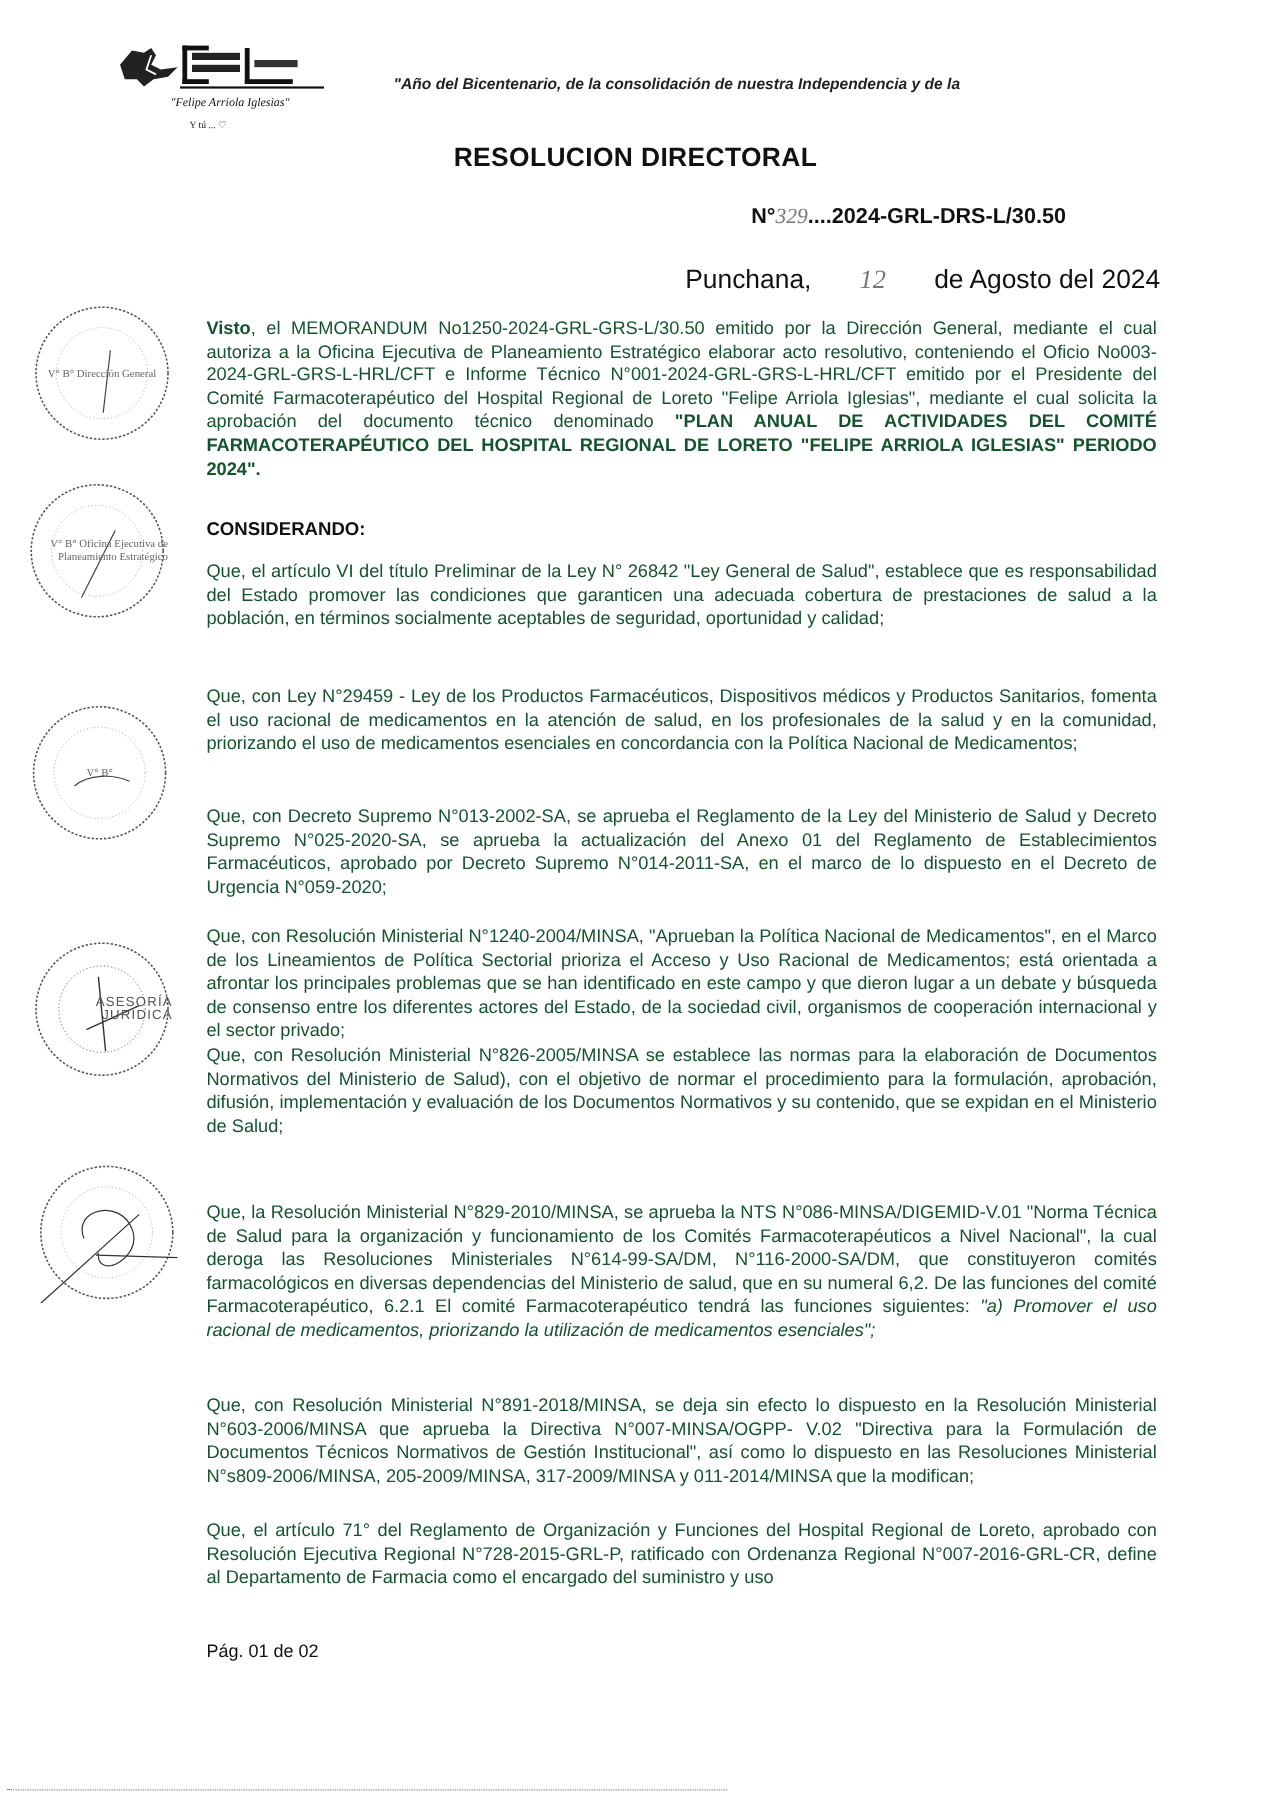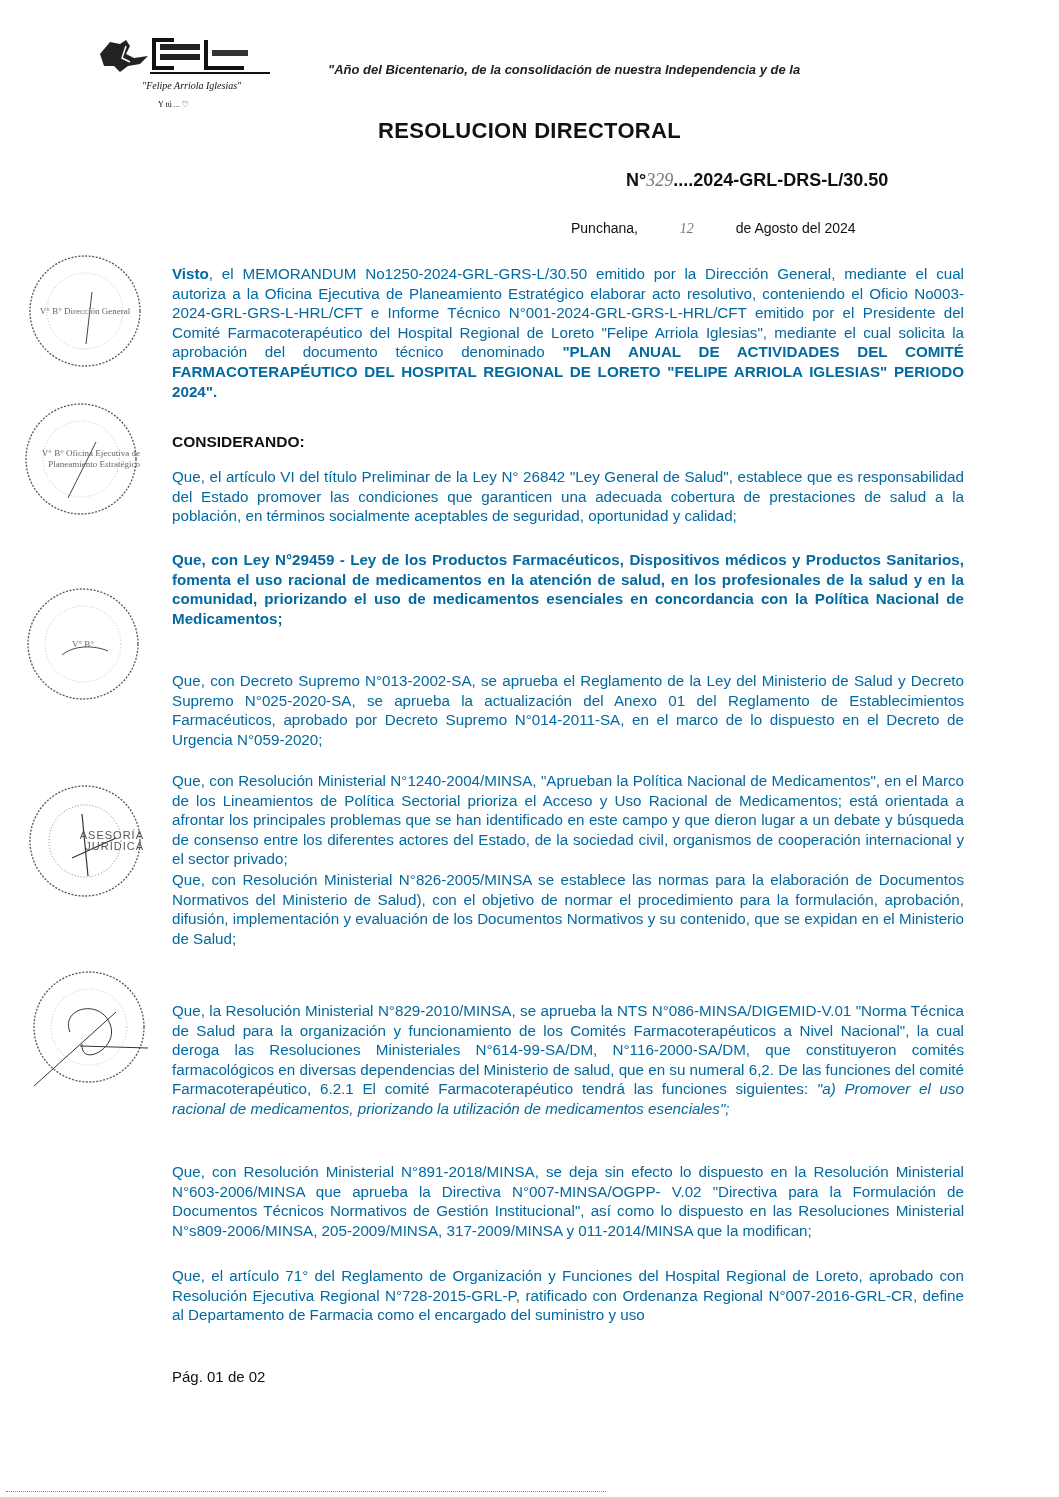--- a/index.html
+++ b/index.html
@@ -7,23 +7,23 @@
   .logo { position:absolute; left:88px; top:28px; width:200px; height:90px; }
   .logo-map { position:absolute; left:8px; top:8px; width:56px; height:40px; }
   .logo-box { position:absolute; left:62px; top:8px; width:120px; height:38px; }
   .logo-name { position:absolute; left:54px; top:52px; font-family:"Liberation Serif", serif; font-size:10px; font-style:italic; }
   .logo-sub { position:absolute; left:70px; top:72px; font-family:"Liberation Serif", serif; font-size:8px; }
   .motto { position:absolute; left:328px; top:60px; width:560px; font-size:13px; font-style:italic; font-weight:bold; line-height:19px; color:#222; }
   .motto .l2 { padding-left:14px; display:block; }
   .title { position:absolute; left:0; width:1059px; top:118px; text-align:center; font-size:22px; font-weight:bold; letter-spacing:0.3px; box-sizing:border-box; }
   .resnum { position:absolute; left:626px; top:170px; font-size:18px; font-weight:bold; }
   .resnum .hand { font-family:"Liberation Serif", serif; font-weight:normal; color:#777; font-style:italic; }
-  .dateline { position:absolute; left:571px; top:220px; font-size:14px; }
+  .dateline { position:absolute; left:571px; top:220px; font-size:22px; }
   .dateline .hand { display:inline-block; width:90px; text-align:center; font-family:"Liberation Serif", serif; color:#777; font-style:italic; }
-  .body { position:absolute; left:172px; width:792px; font-size:15.2px; line-height:19.6px; text-align:justify; color:#0369a1; }
+  .body { position:absolute; left:172px; width:792px; font-size:15.2px; line-height:19.6px; text-align:justify; color:#14532d; }
   .body b { font-weight:bold; }
   .heading { position:absolute; left:172px; top:433px; font-size:15.5px; font-weight:bold; }
   .footer { position:absolute; left:172px; top:1368px; font-size:15px; }
   .stamp { position:absolute; width:118px; height:118px; }
   .stamp svg { width:100%; height:100%; }
   .stamp-label { position:absolute; left:0; top:0; width:100%; height:100%; display:flex; flex-direction:column; align-items:center; justify-content:center; font-family:"Liberation Serif", serif; font-size:9px; color:#666; text-align:right; line-height:11px; }
   .scanline { position:absolute; left:6px; top:1491px; width:600px; border-top:1px dotted #888; }
 </style>
 </head>
 <body>
@@ -105,21 +105,21 @@
   <div class="stamp-label"></div>
 </div>
 
 <div class="body" style="top:264px;">
   <b>Visto</b><span>, el MEMORANDUM No1250-2024-GRL-GRS-L/30.50 emitido por la Dirección General, mediante el cual autoriza a la Oficina Ejecutiva de Planeamiento Estratégico elaborar acto resolutivo, conteniendo el Oficio No003-2024-GRL-GRS-L-HRL/CFT e Informe Técnico N°001-2024-GRL-GRS-L-HRL/CFT emitido por el Presidente del Comité Farmacoterapéutico del Hospital Regional de Loreto "Felipe Arriola Iglesias", mediante el cual solicita la aprobación del documento técnico denominado </span><b>"PLAN ANUAL DE ACTIVIDADES DEL COMITÉ FARMACOTERAPÉUTICO DEL HOSPITAL REGIONAL DE LORETO "FELIPE ARRIOLA IGLESIAS" PERIODO 2024".</b>
 </div>
 
 <div class="heading">CONSIDERANDO:</div>
 
 <div class="body" style="top:467px;">Que, el artículo VI del título Preliminar de la Ley N° 26842 "Ley General de Salud", establece que es responsabilidad del Estado promover las condiciones que garanticen una adecuada cobertura de prestaciones de salud a la población, en términos socialmente aceptables de seguridad, oportunidad y calidad;</div>
-<div class="body" style="top:550px;font-weight:bold;">Que, con Ley N°29459 - Ley de los Productos Farmacéuticos, Dispositivos médicos y Productos Sanitarios, fomenta el uso racional de medicamentos en la atención de salud, en los profesionales de la salud y en la comunidad, priorizando el uso de medicamentos esenciales en concordancia con la Política Nacional de Medicamentos;</div>
+<div class="body" style="top:571px;">Que, con Ley N°29459 - Ley de los Productos Farmacéuticos, Dispositivos médicos y Productos Sanitarios, fomenta el uso racional de medicamentos en la atención de salud, en los profesionales de la salud y en la comunidad, priorizando el uso de medicamentos esenciales en concordancia con la Política Nacional de Medicamentos;</div>
 <div class="body" style="top:671px;">Que, con Decreto Supremo N°013-2002-SA, se aprueba el Reglamento de la Ley del Ministerio de Salud y Decreto Supremo N°025-2020-SA, se aprueba la actualización del Anexo 01 del Reglamento de Establecimientos Farmacéuticos, aprobado por Decreto Supremo N°014-2011-SA, en el marco de lo dispuesto en el Decreto de Urgencia N°059-2020;</div>
 <div class="body" style="top:771px;">Que, con Resolución Ministerial N°1240-2004/MINSA, "Aprueban la Política Nacional de Medicamentos", en el Marco de los Lineamientos de Política Sectorial prioriza el Acceso y Uso Racional de Medicamentos; está orientada a afrontar los principales problemas que se han identificado en este campo y que dieron lugar a un debate y búsqueda de consenso entre los diferentes actores del Estado, de la sociedad civil, organismos de cooperación internacional y el sector privado;</div>
 <div class="body" style="top:870px;">Que, con Resolución Ministerial N°826-2005/MINSA se establece las normas para la elaboración de Documentos Normativos del Ministerio de Salud), con el objetivo de normar el procedimiento para la formulación, aprobación, difusión, implementación y evaluación de los Documentos Normativos y su contenido, que se expidan en el Ministerio de Salud;</div>
 <div class="body" style="top:1001px;">
   <span>Que, la Resolución Ministerial N°829-2010/MINSA, se aprueba la NTS N°086-MINSA/DIGEMID-V.01 "Norma Técnica de Salud para la organización y funcionamiento de los Comités Farmacoterapéuticos a Nivel Nacional", la cual deroga las Resoluciones Ministeriales N°614-99-SA/DM, N°116-2000-SA/DM, que constituyeron comités farmacológicos en diversas dependencias del Ministerio de salud, que en su numeral 6,2. De las funciones del comité Farmacoterapéutico, 6.2.1 El comité Farmacoterapéutico tendrá las funciones siguientes: </span><i>"a) Promover el uso racional de medicamentos, priorizando la utilización de medicamentos esenciales";</i>
 </div>
 <div class="body" style="top:1162px;">Que, con Resolución Ministerial N°891-2018/MINSA, se deja sin efecto lo dispuesto en la Resolución Ministerial N°603-2006/MINSA que aprueba la Directiva N°007-MINSA/OGPP- V.02 "Directiva para la Formulación de Documentos Técnicos Normativos de Gestión Institucional", así como lo dispuesto en las Resoluciones Ministerial N°s809-2006/MINSA, 205-2009/MINSA, 317-2009/MINSA y 011-2014/MINSA que la modifican;</div>
 <div class="body" style="top:1266px;">Que, el artículo 71° del Reglamento de Organización y Funciones del Hospital Regional de Loreto, aprobado con Resolución Ejecutiva Regional N°728-2015-GRL-P, ratificado con Ordenanza Regional N°007-2016-GRL-CR, define al Departamento de Farmacia como el encargado del suministro y uso</div>
 
 <div class="footer">Pág. 01 de 02</div>

